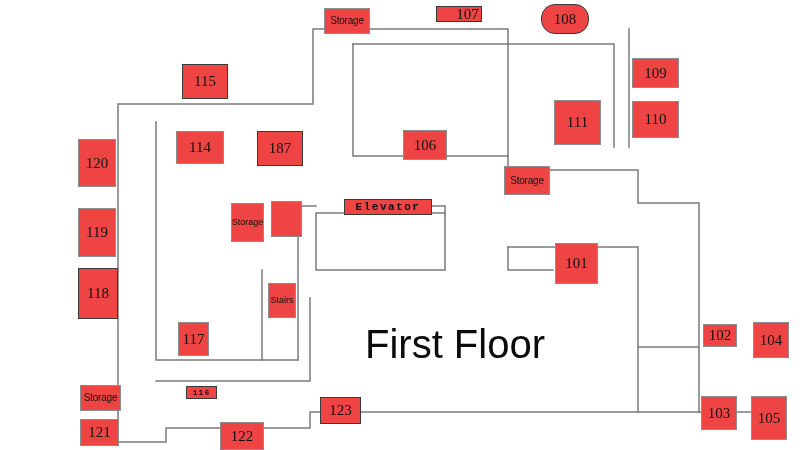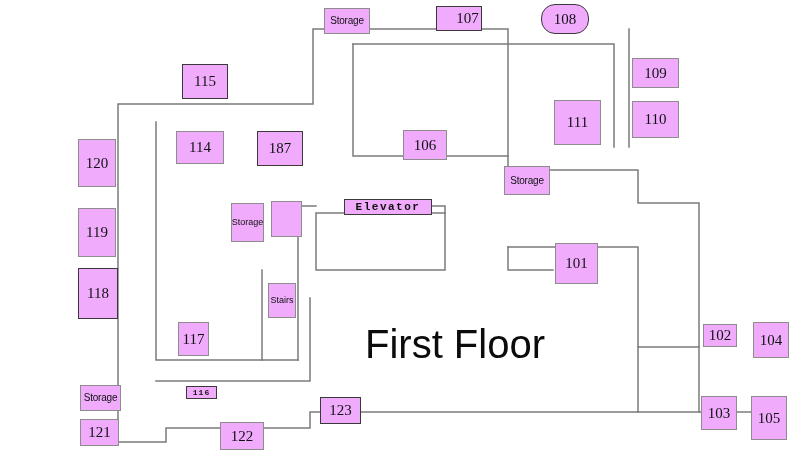--- a/index.html
+++ b/index.html
@@ -20,21 +20,21 @@
   #walls {
     position: absolute;
     left: 0;
     top: 0;
     width: 800px;
     height: 450px;
   }
   .room-label {
     position: absolute;
     box-sizing: border-box;
-    background: #f0abfc;
+    background: #ef4444;
     border: 1px solid #8d8d8d;
     display: flex;
     align-items: center;
     justify-content: center;
     font-family: "Liberation Serif", serif;
     color: #111111;
     line-height: 1;
     white-space: nowrap;
   }
   .room-label.dark {
@@ -99,21 +99,21 @@
         <path d="M 699 347 L 699 412"></path>
         <path d="M 638 412 L 770 412"></path>
       </g>
     </svg>
 
   <div class="floor-title">First Floor</div>
 
 <div class="room-label" style="left: 324px; top: 8px; width: 46px; height: 26px;">
       <span class="lbl-word">Storage</span>
     </div>
-    <div class="room-label dark" style="left: 436px; top: 6px; width: 46px; height: 25px; padding-left: 17px;">
+    <div class="room-label dark" style="left: 436px; top: 6px; width: 46px; height: 16px; padding-left: 17px;">
       <span class="lbl-num">107</span>
     </div>
     <div class="room-label dark" style="left: 541px; top: 4px; width: 48px; height: 30px; border-radius: 14px;">
       <span class="lbl-num">108</span>
     </div>
     <div class="room-label" style="left: 632px; top: 58px; width: 47px; height: 30px;">
       <span class="lbl-num">109</span>
     </div>
     <div class="room-label" style="left: 632px; top: 101px; width: 47px; height: 37px;">
       <span class="lbl-num">110</span>

